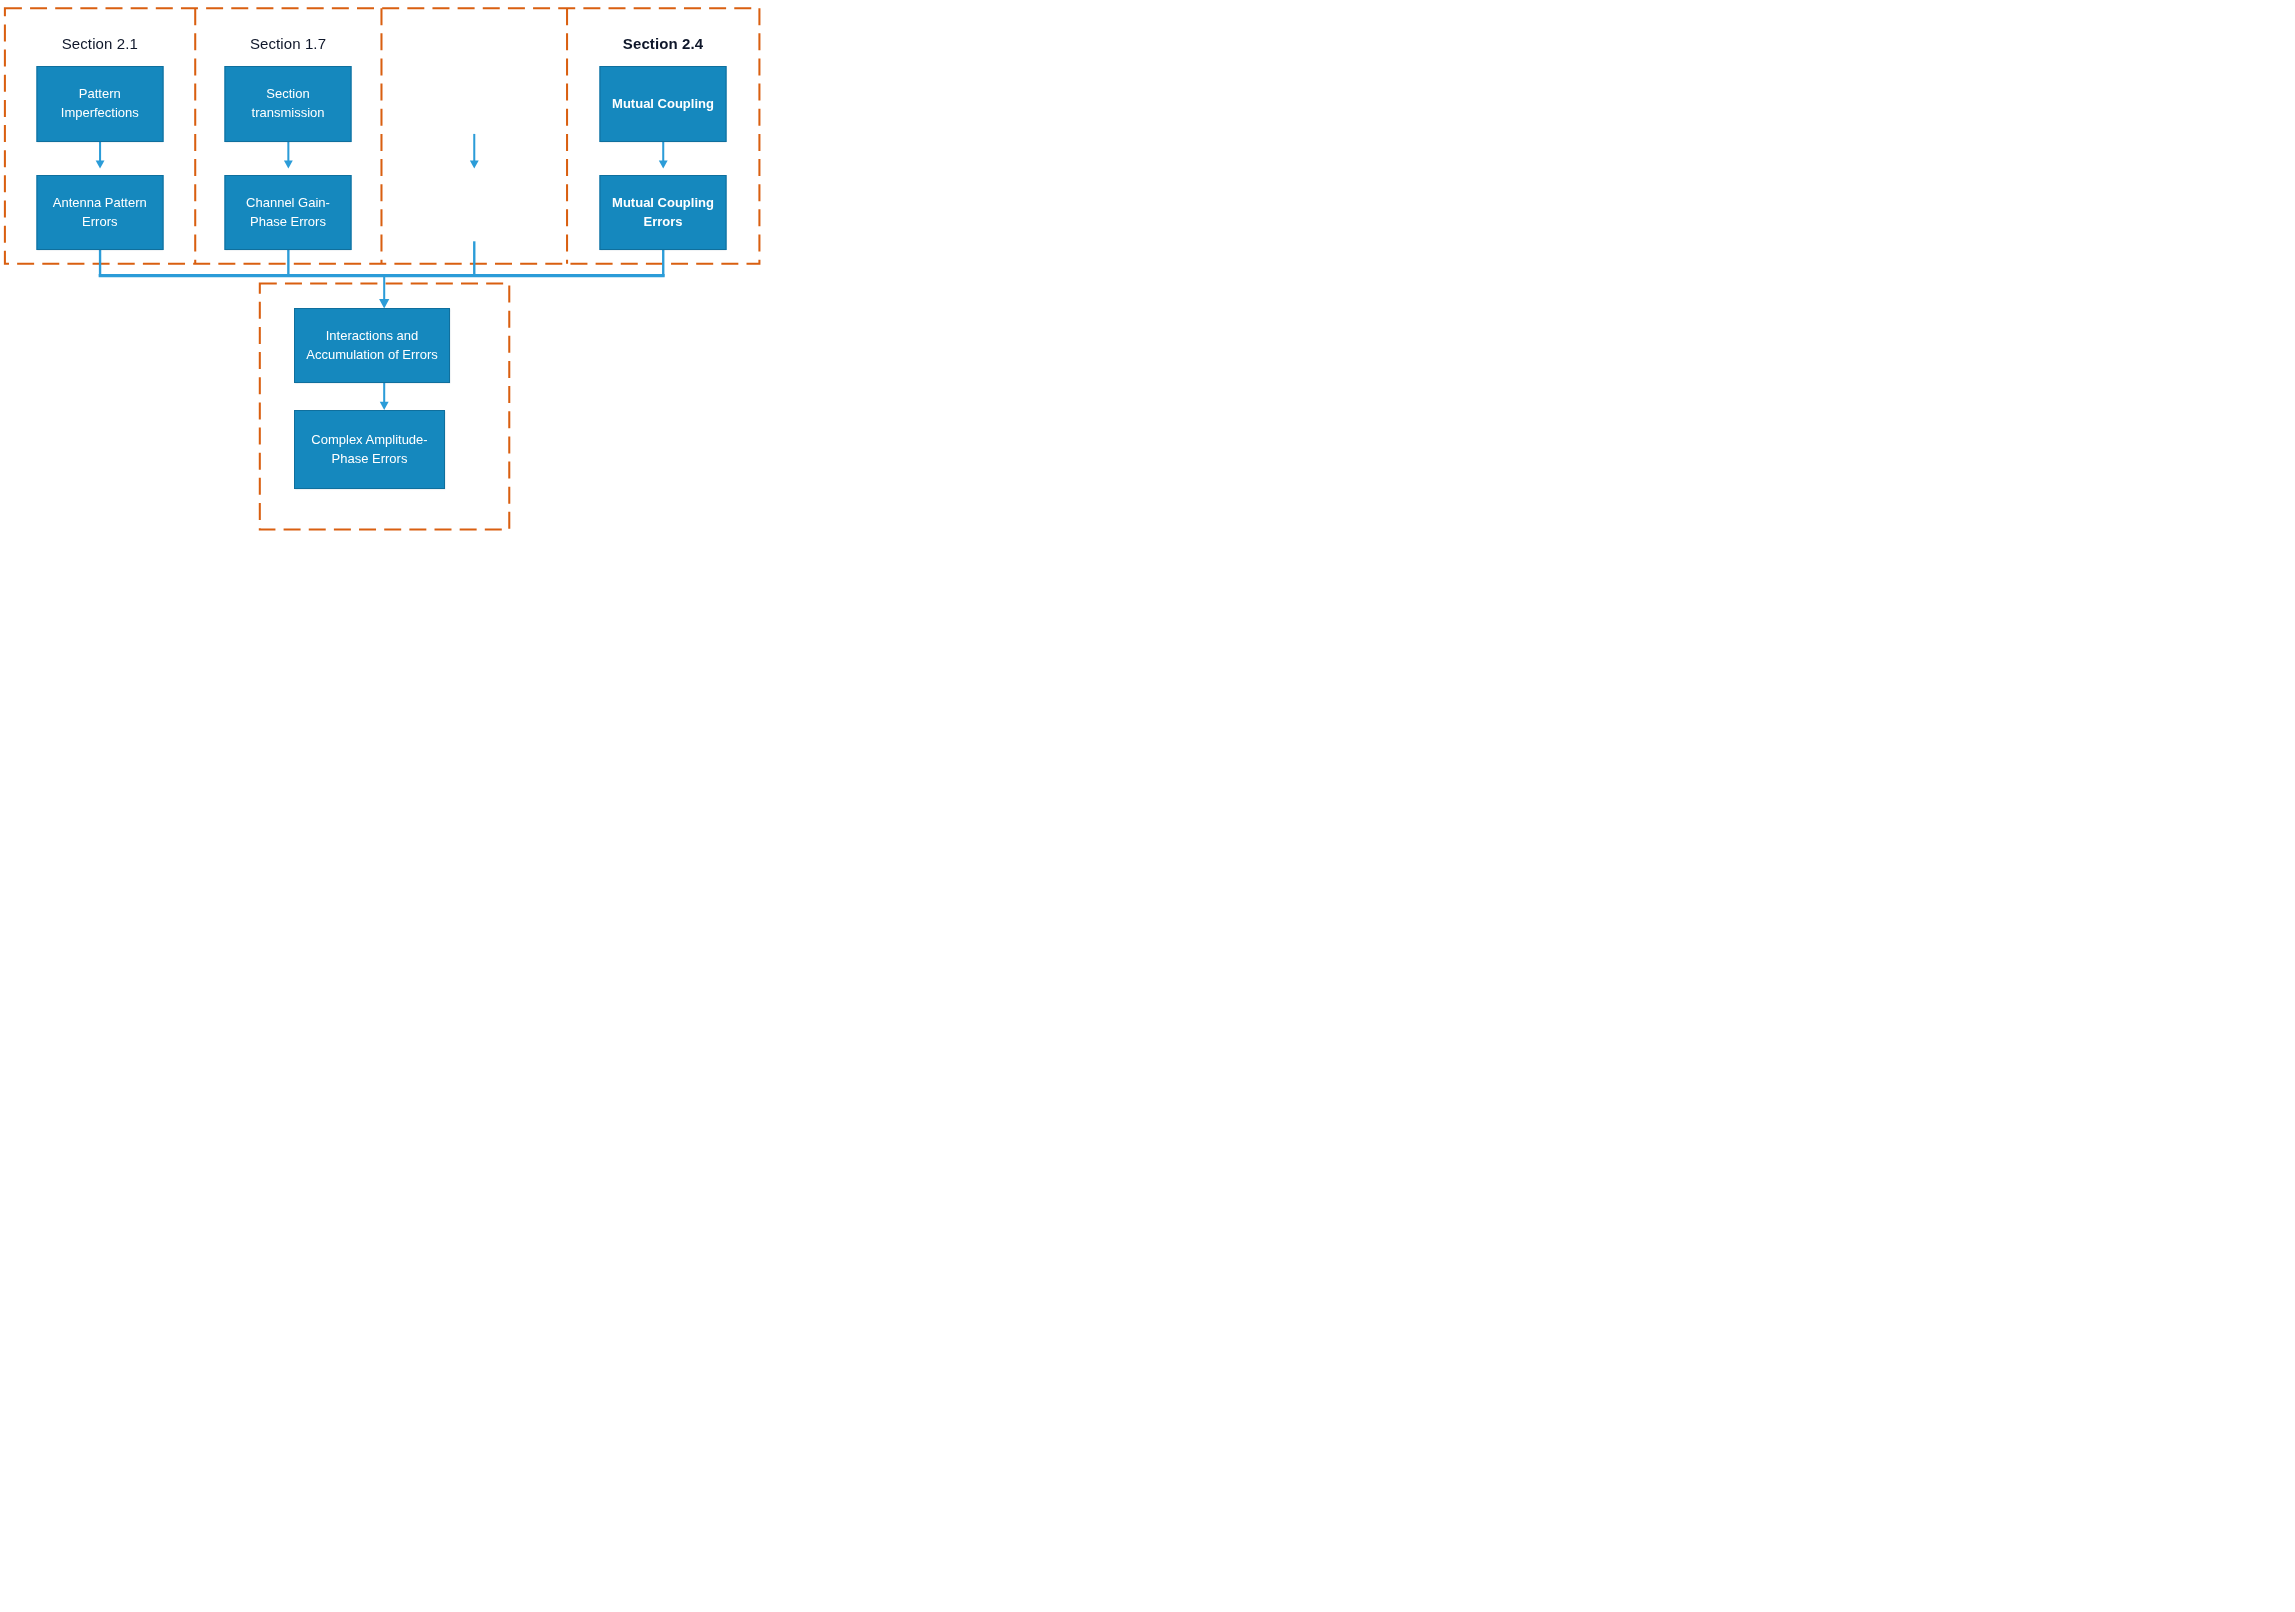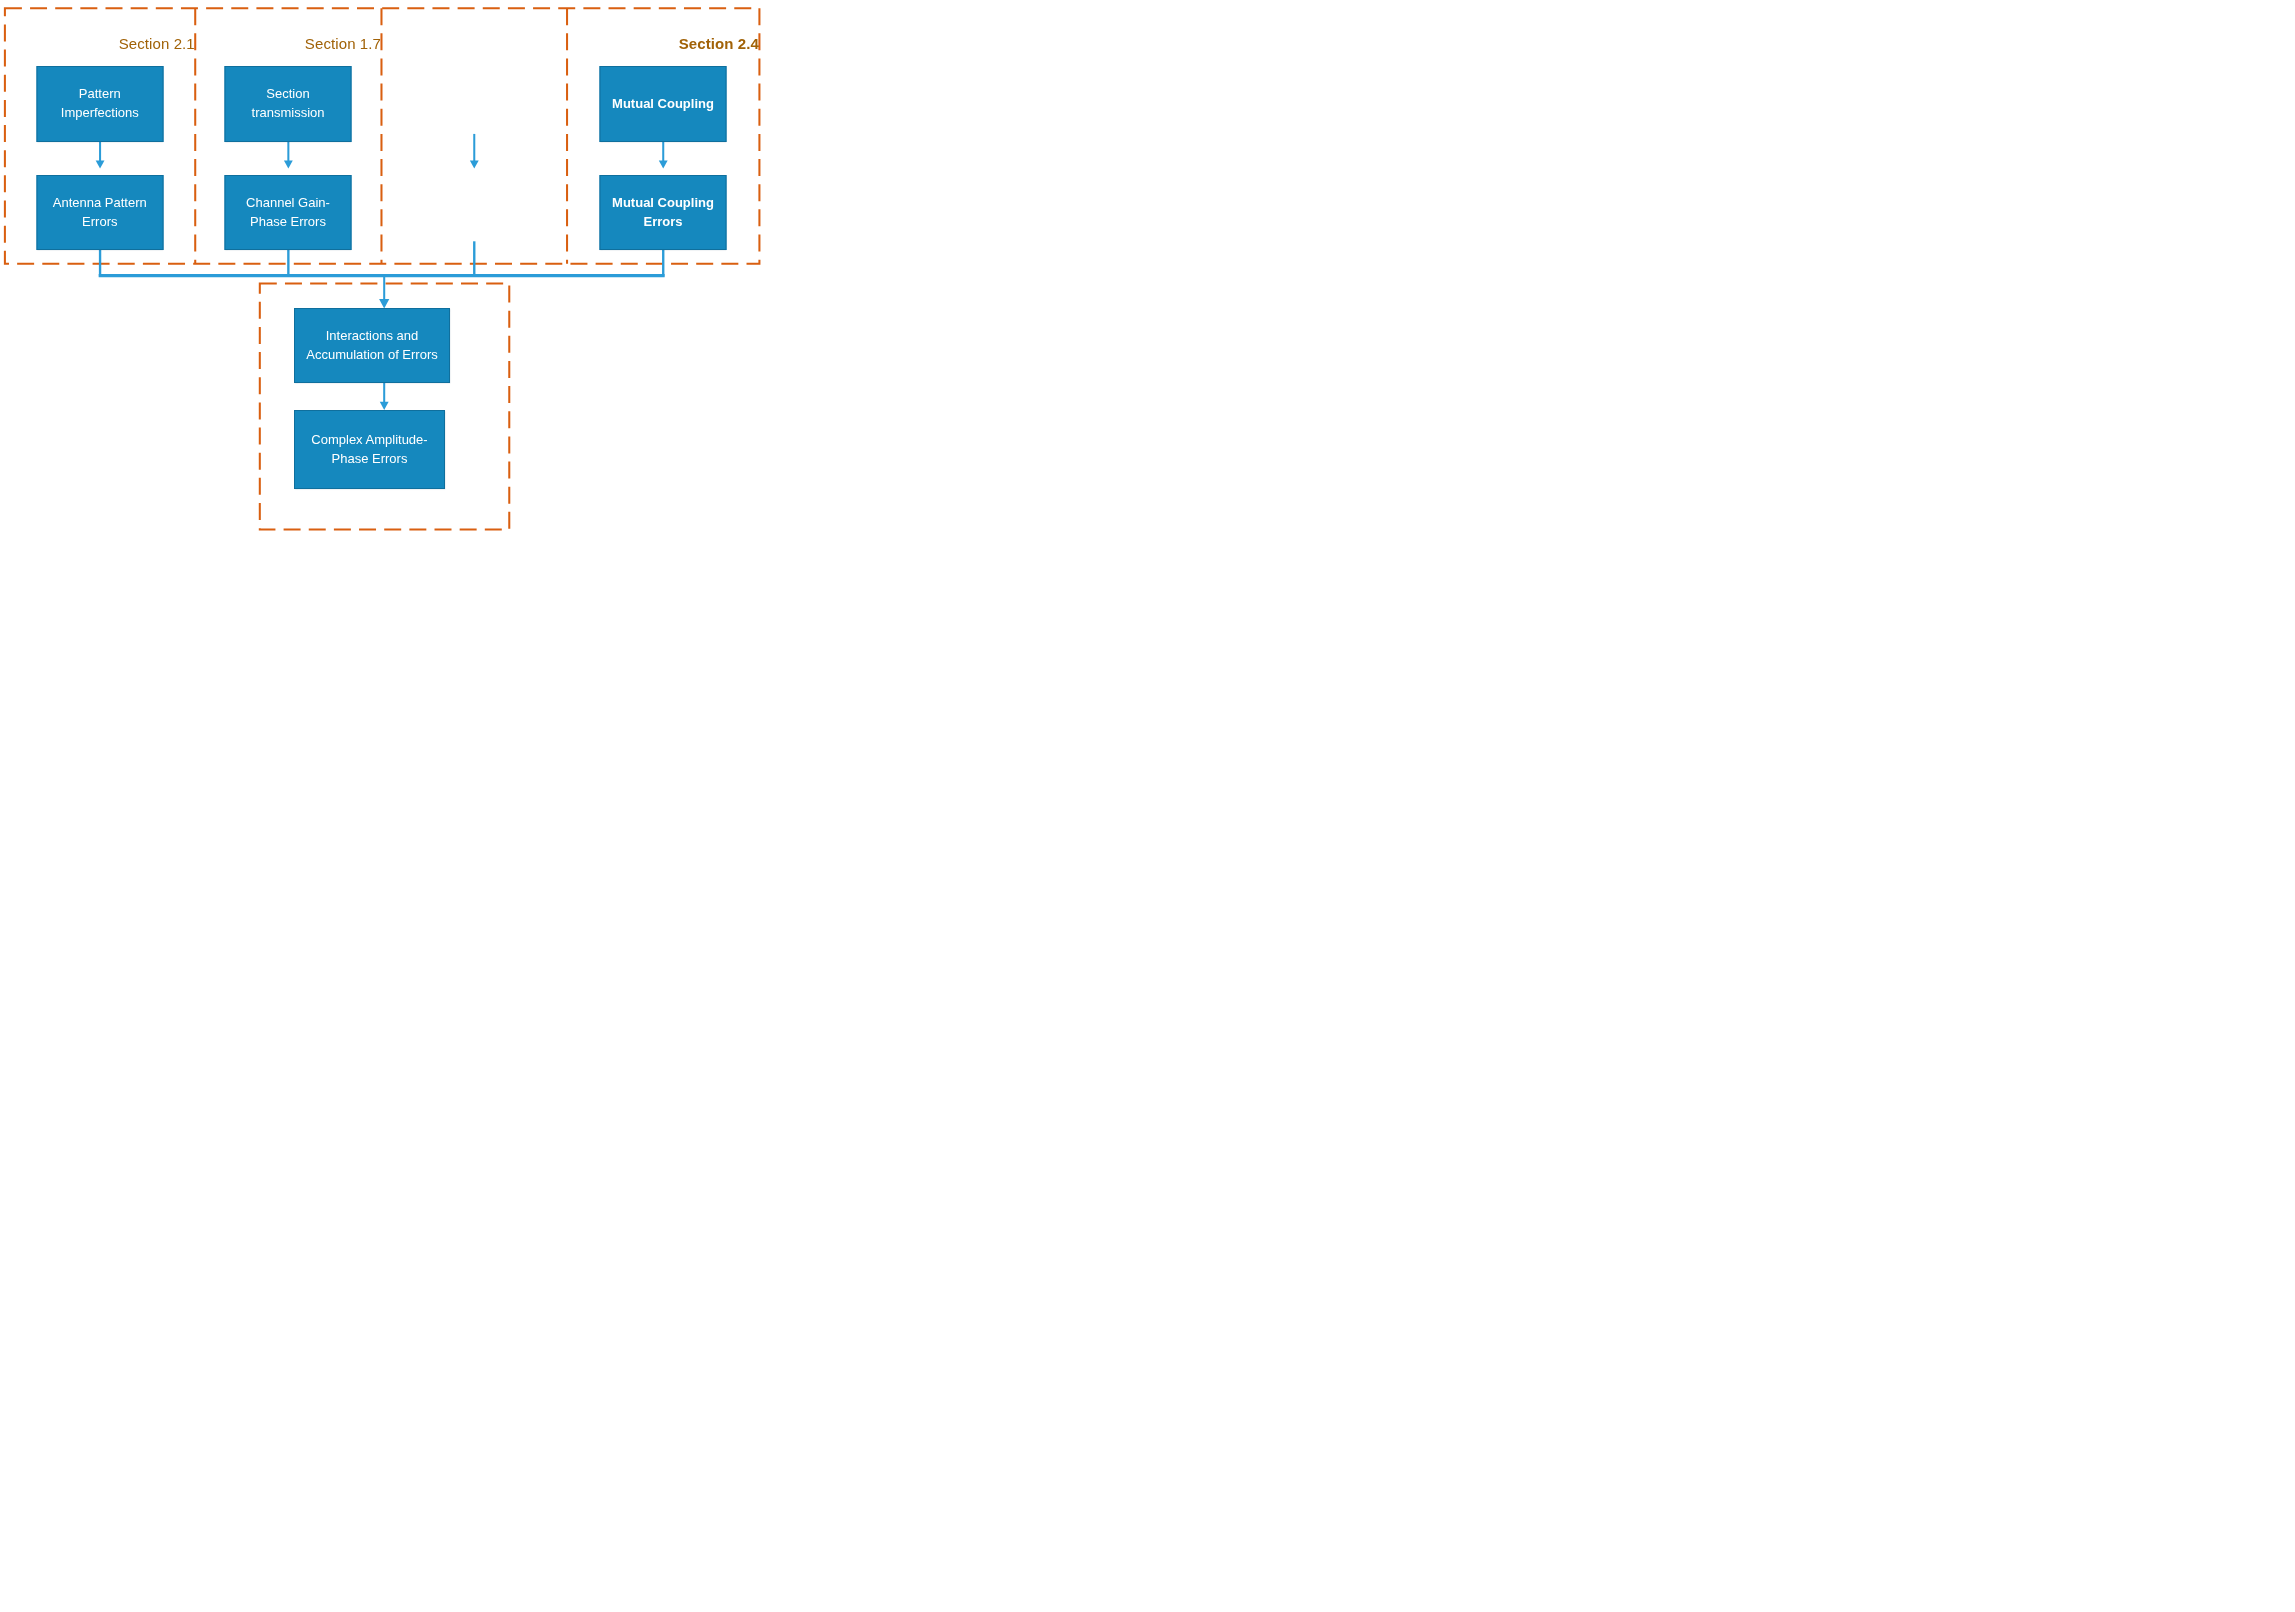--- a/index.html
+++ b/index.html
@@ -7,22 +7,22 @@
     position:relative;
     width:765px;height:537px;
     background:#ffffff;
     font-family:"Liberation Sans", sans-serif;
     overflow:hidden;
   }
   .layer{position:absolute;left:0;top:0;width:765px;height:537px;}
   .cell{position:absolute;top:8.2px;height:256px;}
   .section-label{
     position:absolute;top:27px;left:0;width:100%;
-    text-align:right;
-    font-size:15px;color:#a16207;
+    text-align:center;
+    font-size:15px;color:#0f172a;
     letter-spacing:0.1px;
   }
   .bottom-label{
     position:absolute;
     text-align:center;
     font-size:15px;color:#D95F10;
   }
   .bluebox{
     position:absolute;
     background:#1588BE;

